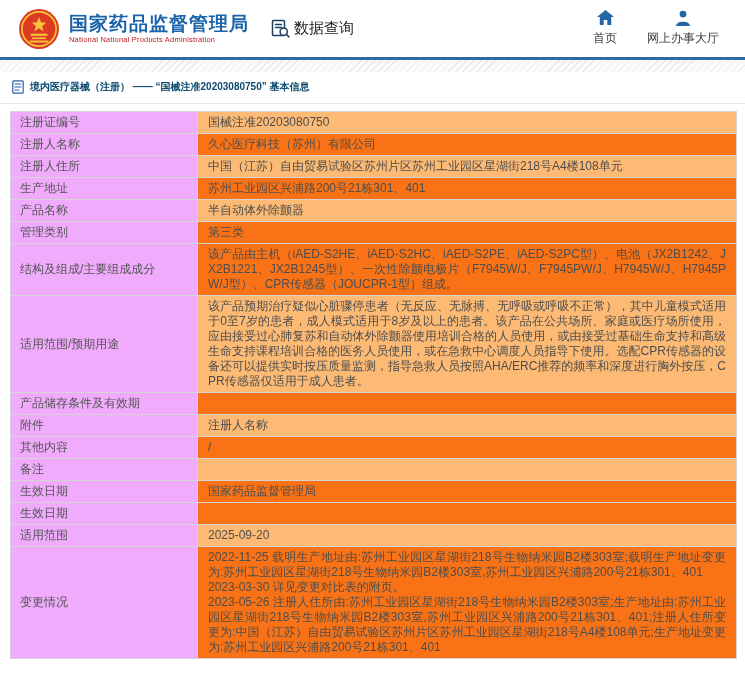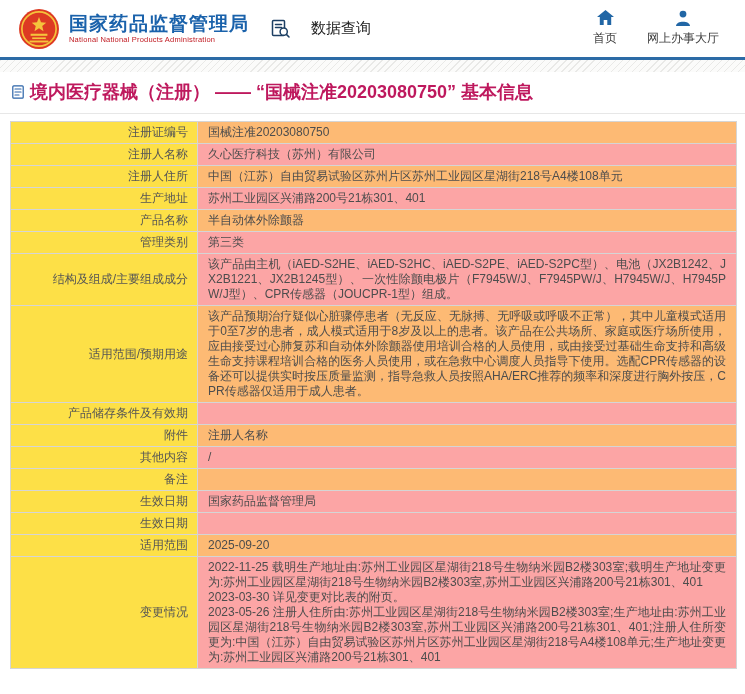--- a/index.html
+++ b/index.html
@@ -13,61 +13,61 @@
   
   .header {
     height:57px; background:#fff;
     display:flex; align-items:center;
     padding:0 26px 0 18px;
   }
   .brand { display:flex; align-items:center; gap:9px; }
   .brand-text { display:flex; flex-direction:column; }
   .brand-title { color:#1a62ab; font-size:19px; font-weight:bold; letter-spacing:1px; line-height:21px; }
   .brand-sub   { color:#c01920; font-size:7.5px; line-height:10px; margin-top:1px; letter-spacing:0.2px; }
-  .query { display:flex; align-items:center; gap:21px; margin-left:22px; cursor:pointer; }
+  .query { display:flex; align-items:center; gap:4px; margin-left:22px; cursor:pointer; }
   .query-label { font-size:15px; color:#1a1a1a; }
   .top-nav { margin-left:auto; display:flex; gap:30px; }
   .nav-item { display:flex; flex-direction:column; align-items:center; gap:4px; cursor:pointer; }
   .nav-item .nav-label { font-size:12px; color:#3c3c3c; white-space:nowrap; }
 
   .blue-bar { height:3px; background:#2c6ba6; }
   .hatch {
     height:12px; background-color:#fbfbfa;
     background-image:repeating-linear-gradient(135deg, #e9e9e7 0px, #e9e9e7 1px, transparent 1px, transparent 5px);
   }
 
   
   .breadcrumb {
     display:flex; align-items:center; gap:6px;
     padding:8px 12px 9px 12px;
     border-bottom:1px solid #e7e7e7;
   }
-  .breadcrumb-text { color:#be185d; font-size:18px; font-weight:bold; }
+  .breadcrumb-text { color:#0c4a6e; font-size:10px; font-weight:bold; }
 
   
   .table-wrap { margin:7px 8px 0 10px; }
   table.info { width:727px; border-collapse:collapse; table-layout:fixed; }
   table.info td {
     border:1px solid #d5d5d5;
     font-size:12px; line-height:15px;
     vertical-align:middle;
     height:21px;
   }
   td.label {
-    width:187px; background:#fde047;
-    text-align:right; color:#555;
+    width:187px; background:#f0abfc;
+    text-align:left; color:#555;
     padding:3px 9px;
   }
   td.value {
     padding:3px 10px; color:#4d4d4d;
     background:#fdba74;
     white-space:pre-line; text-align:justify;
     word-break:break-all;
   }
-  tr.alt td.value { background:#fca5a5; }
+  tr.alt td.value { background:#f97316; }
 </style>
 </head>
 <body>
 
 <div class="header">
   <div class="brand">
     <svg width="42" height="42" viewBox="0 0 40 40">
       <circle cx="20" cy="20" r="19" fill="#dd3a23"></circle>
       <circle cx="20" cy="20" r="16.3" fill="none" stroke="#f5c33c" stroke-width="1.6"></circle>
       <polygon points="20,8.5 21.9,13.6 26.9,14 23.1,17.2 24.3,22.1 20,19.4 15.7,22.1 16.9,17.2 13.1,14 18.1,13.6" fill="#f5c33c"></polygon>

